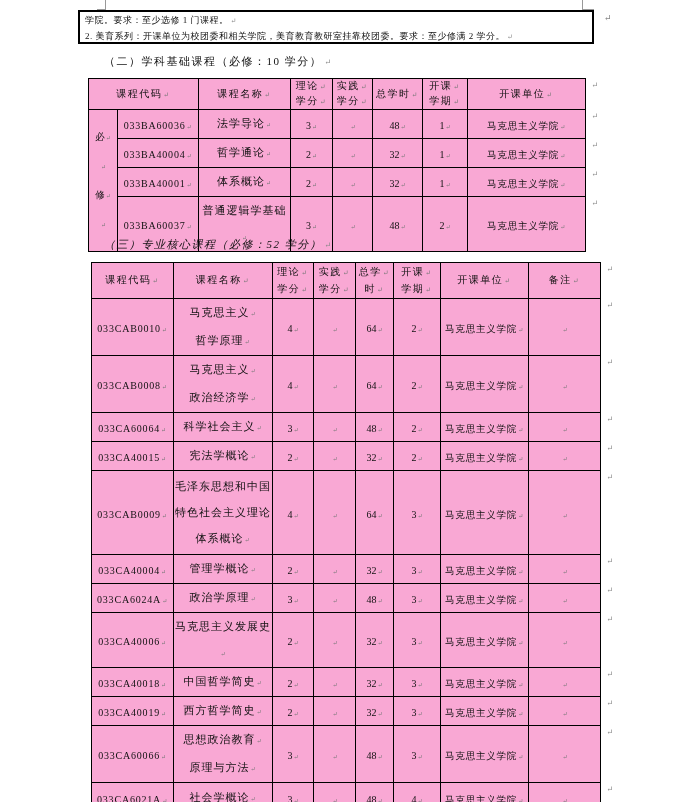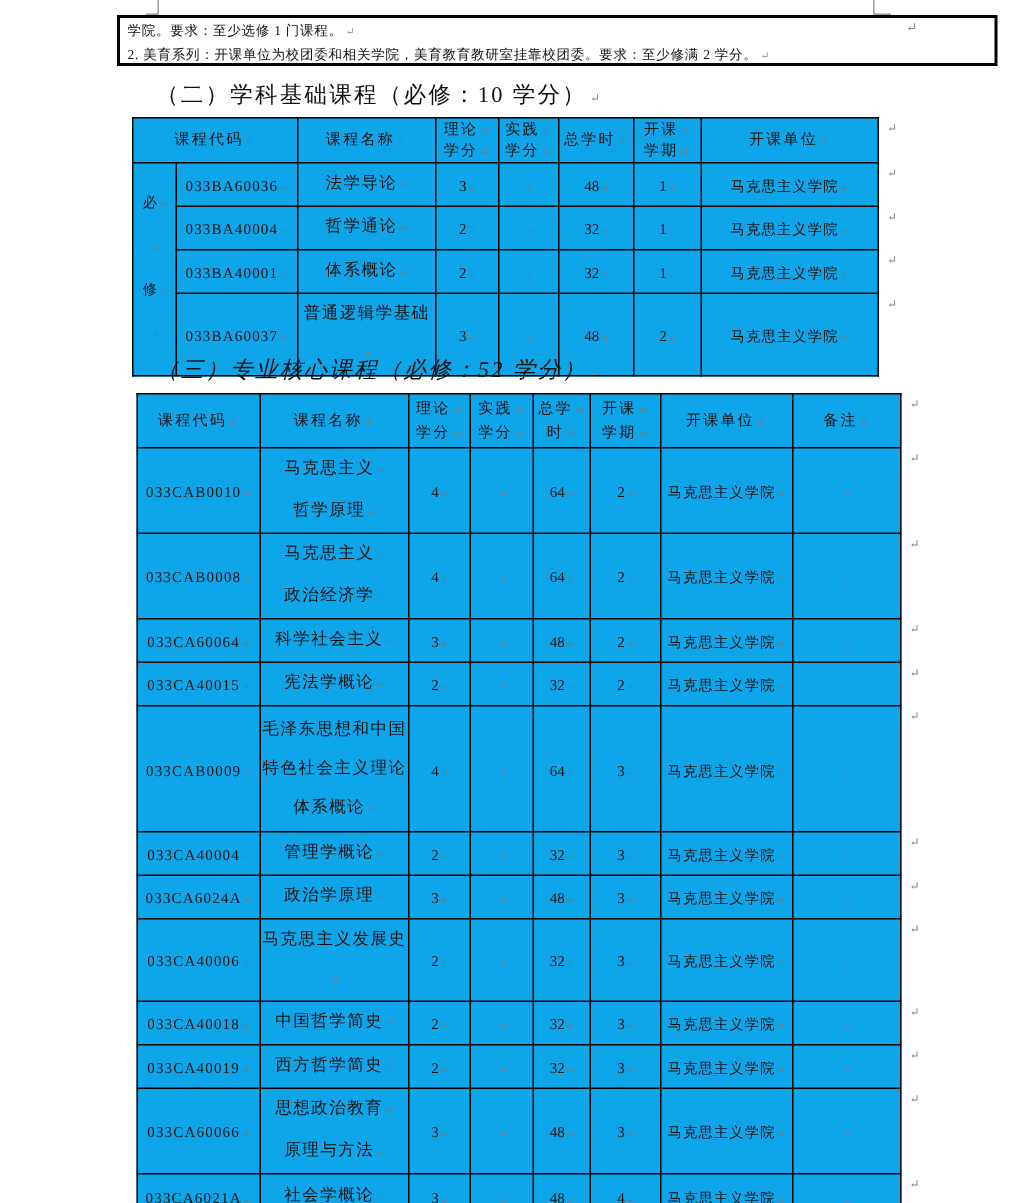--- a/index.html
+++ b/index.html
@@ -3,32 +3,32 @@
 <meta charset="utf-8">
 <style>
   html,body{margin:0;padding:0;background:#fff;}
   .page{position:relative;width:684px;height:802px;background:#ffffff;overflow:hidden;
         font-family:"Liberation Serif","DejaVu Serif",serif;color:#111;}
   
   .crop{position:absolute;top:0;height:9px;}
   .crop-left{left:97px;width:8px;border-right:1px solid #999;border-bottom:1px solid #999;}
   .crop-right{left:582px;width:11px;border-left:1px solid #999;border-bottom:1px solid #999;}
   
-  .note-box{position:absolute;left:78px;top:10px;width:587px;height:34px;border:2px solid #000;
+  .note-box{position:absolute;left:78px;top:10px;width:516px;height:34px;border:2px solid #000;
             box-sizing:border-box;padding:1px 0 0 5px;}
   .box-line{font-size:9px;letter-spacing:.5px;line-height:15px;white-space:nowrap;}
   .box-line::after{content:"↵";font-size:7px;color:#888;margin-left:2px;}
   .note-return{position:absolute;left:604px;top:13px;font-size:9px;color:#888;}
   
-  .sec-title{position:absolute;left:104px;font-size:15px;letter-spacing:1.5px;white-space:nowrap;}
+  .sec-title{position:absolute;left:104px;font-size:11px;letter-spacing:1.5px;white-space:nowrap;}
   .sec-title::after{content:"↵";font-size:8px;color:#888;margin-left:2px;}
   #sec2-title{top:54px;}
   #sec3-title{top:237px;font-style:italic;}
   
-  table{position:absolute;border-collapse:collapse;table-layout:fixed;background:#0ea5e9;
+  table{position:absolute;border-collapse:collapse;table-layout:fixed;background:#f9a8d4;
         border:1.5px solid #000;}
   #table1{left:88px;top:78px;}
   #table2{left:91px;top:262px;}
   th,td{border:1px solid #000;padding:0;text-align:center;vertical-align:middle;
         font-weight:normal;position:relative;}
   
   tr>*:last-child::after{content:"↵";position:absolute;right:-13px;top:2px;
         font-size:8px;color:#888;}
   
   th .ln{font-size:10px;letter-spacing:1.5px;line-height:14px;}

